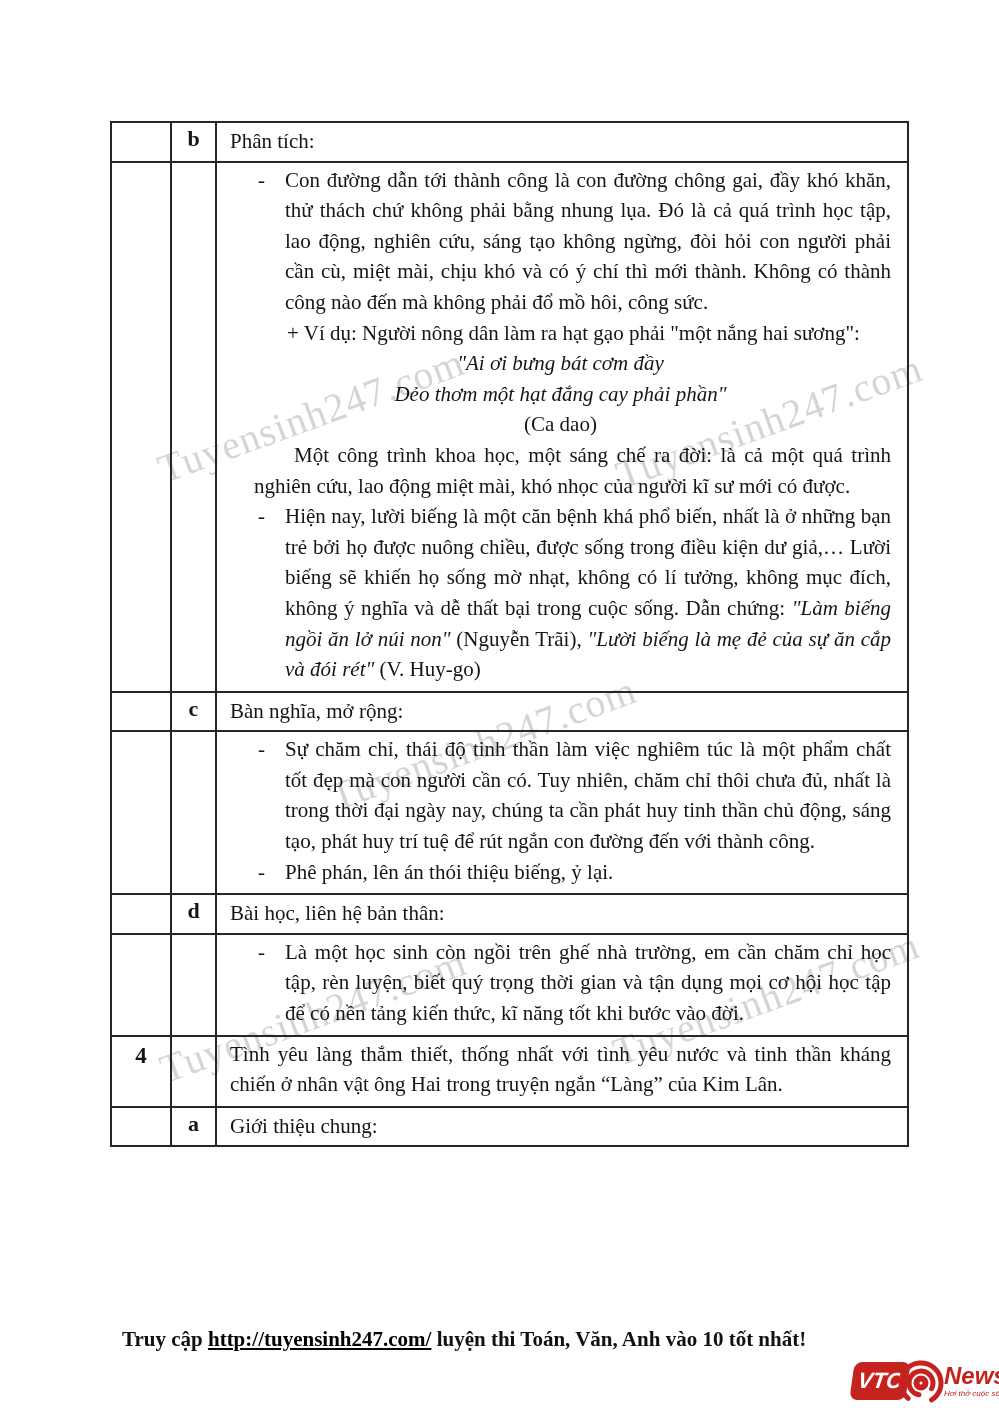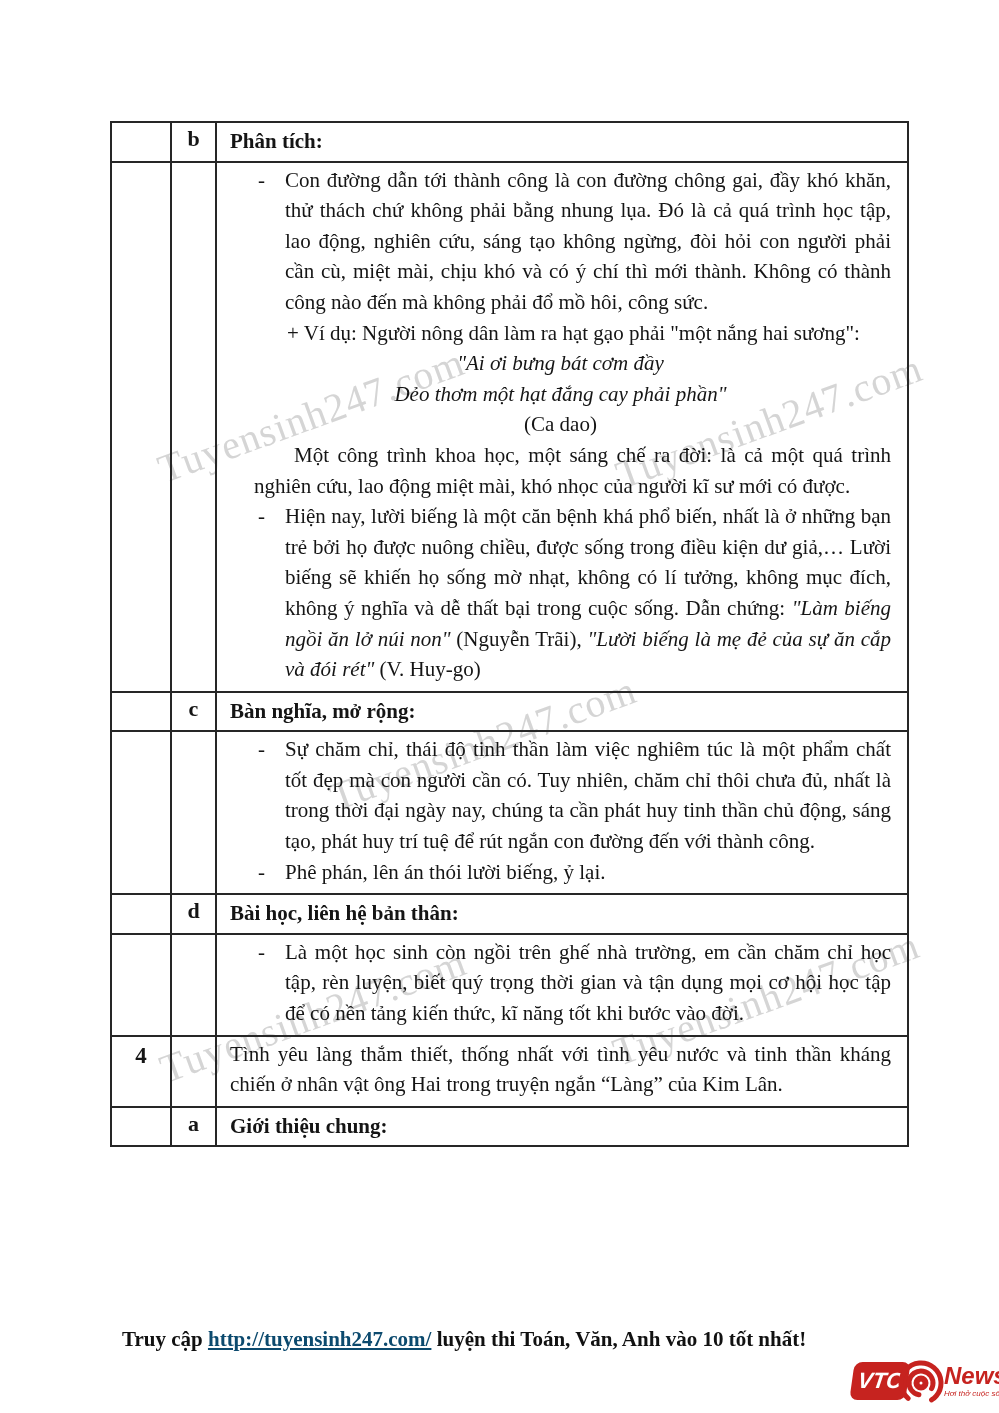--- a/index.html
+++ b/index.html
@@ -40,21 +40,21 @@
   }
   td.cell-letter{
     text-align:center;font-weight:bold;font-size:22px;padding-top:3px;
   }
   td.cell-content{
     font-size:21px;line-height:30.6px;
     padding:2px 16px 6px 13px;
   }
   td.cell-header{
     font-size:21px;line-height:30.6px;
-    font-weight:bold;
+    font-weight:normal;
     padding:3px 16px 4px 13px;
   }
   .bold-row p{font-weight:normal;}
   .doc-table p{margin:0;}
   p.p-justify{text-align:justify;}
   p.p-bullet{
     text-align:justify;
     margin-left:55px;
     position:relative;
   }
@@ -145,21 +145,21 @@
       <tr>
         <td class="cell-num"></td>
         <td class="cell-letter">c</td>
         <td class="cell-header">Bàn nghĩa, mở rộng:</td>
       </tr>
       <tr>
         <td class="cell-num"></td>
         <td class="cell-letter"></td>
         <td class="cell-content">
           <p class="p-bullet"><span class="marker">-</span><span>Sự chăm chỉ, thái độ tinh thần làm việc nghiêm túc là một phẩm chất tốt đẹp mà con người cần có. Tuy nhiên, chăm chỉ thôi chưa đủ, nhất là trong thời đại ngày nay, chúng ta cần phát huy tinh thần chủ động, sáng tạo, phát huy trí tuệ để rút ngắn con đường đến với thành công.</span></p>
-          <p class="p-bullet"><span class="marker">-</span><span>Phê phán, lên án thói lười biếng, ỷ lại.</span></p>
+          <p class="p-bullet"><span class="marker">-</span><span>Phê phán, lên án thói thiệu biếng, ỷ lại.</span></p>
         </td>
       </tr>
       <tr>
         <td class="cell-num"></td>
         <td class="cell-letter">d</td>
         <td class="cell-header">Bài học, liên hệ bản thân:</td>
       </tr>
       <tr>
         <td class="cell-num"></td>
         <td class="cell-letter"></td>
@@ -176,21 +176,21 @@
       </tr>
       <tr>
         <td class="cell-num"></td>
         <td class="cell-letter">a</td>
         <td class="cell-header">Giới thiệu chung:</td>
       </tr>
     </tbody>
 </table>
 
 <div class="footer" style="color: rgb(17, 17, 17);">
-  <span>Truy cập </span><a style="color: #0c4a6e;">http://tuyensinh247.com/</a><span> luyện thi Toán, Văn, Anh vào 10 tốt nhất!</span>
+  <span>Truy cập </span><a style="color: #000000;">http://tuyensinh247.com/</a><span> luyện thi Toán, Văn, Anh vào 10 tốt nhất!</span>
 </div>
 
 <div class="logo">
   <div class="logo-badge" style="background: rgb(198, 35, 31);">
     <span>VTC</span>
   </div>
   <svg class="logo-rings" width="46" height="50" viewBox="0 0 46 50">
     <g fill="none" stroke-linecap="round">
       <circle cx="23" cy="25" r="20" stroke-width="5" stroke-dasharray="100 26" transform="rotate(130 23 25)" stroke="#c6231f"></circle>
       <circle cx="23" cy="25" r="12" stroke-width="5" stroke-dasharray="60 16" transform="rotate(100 23 25)" stroke="#c6231f"></circle>

